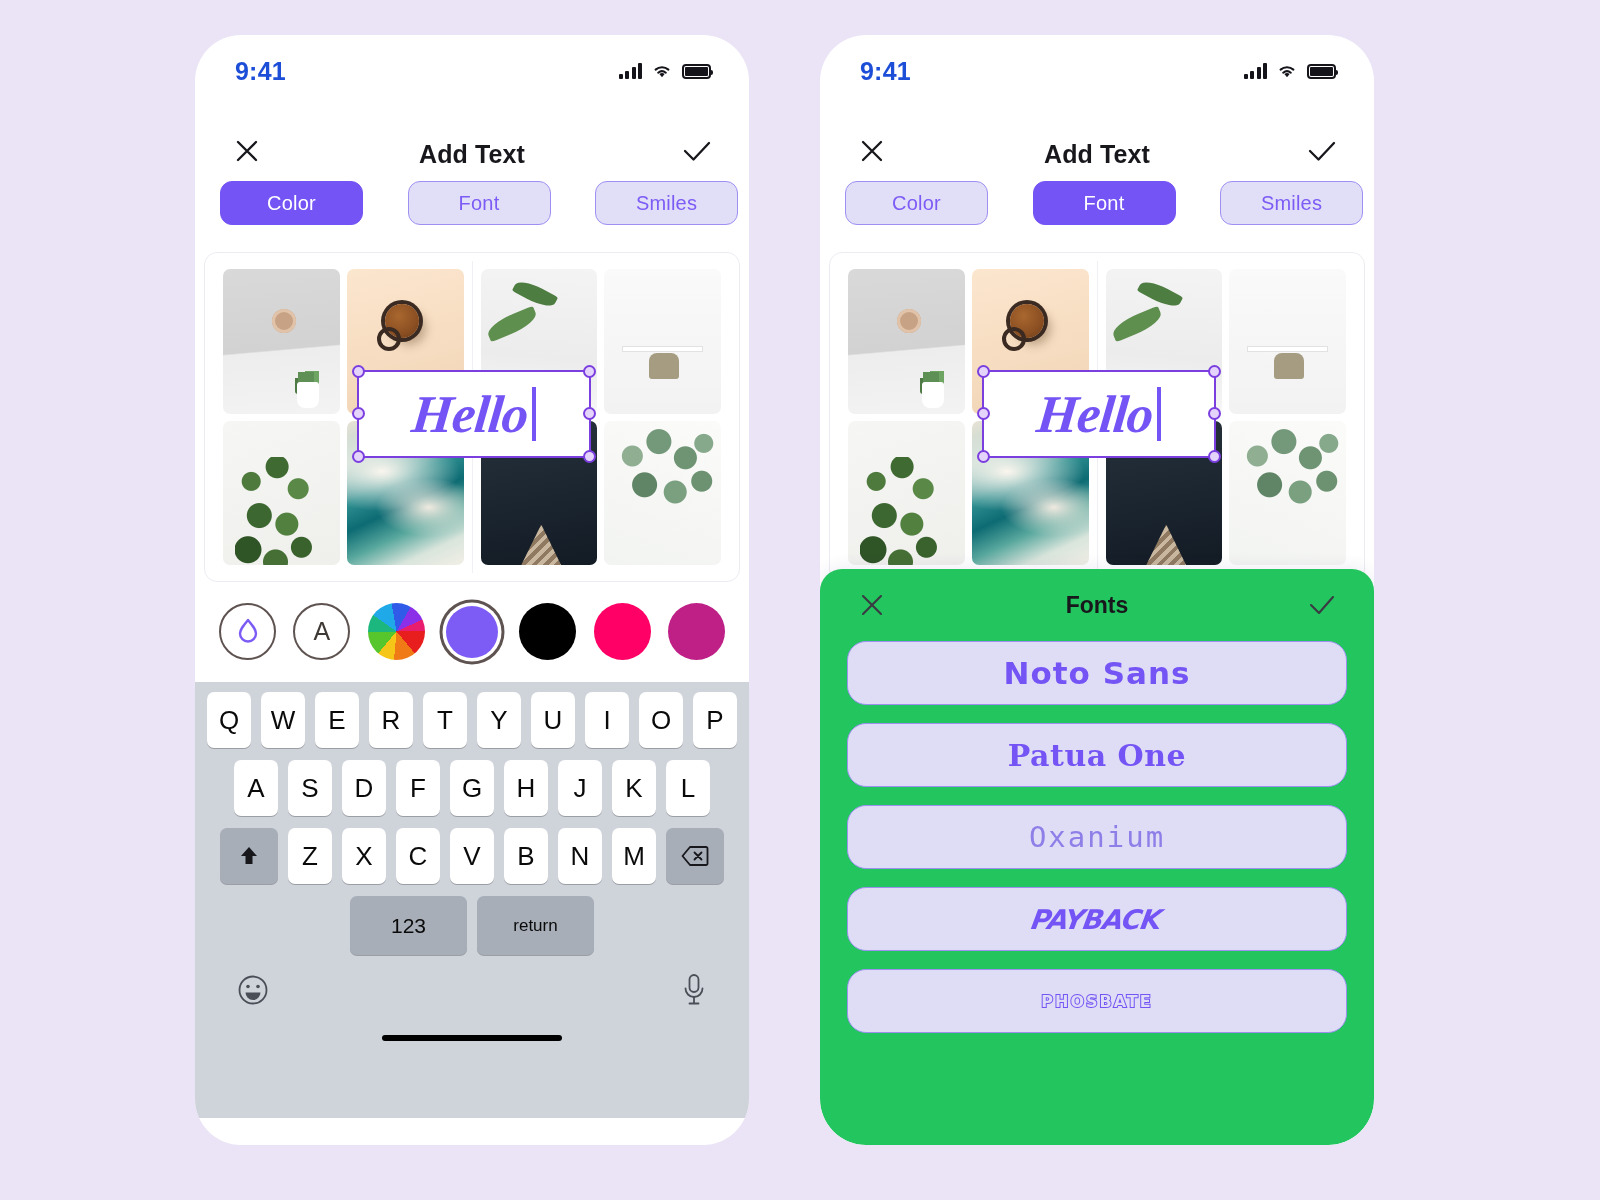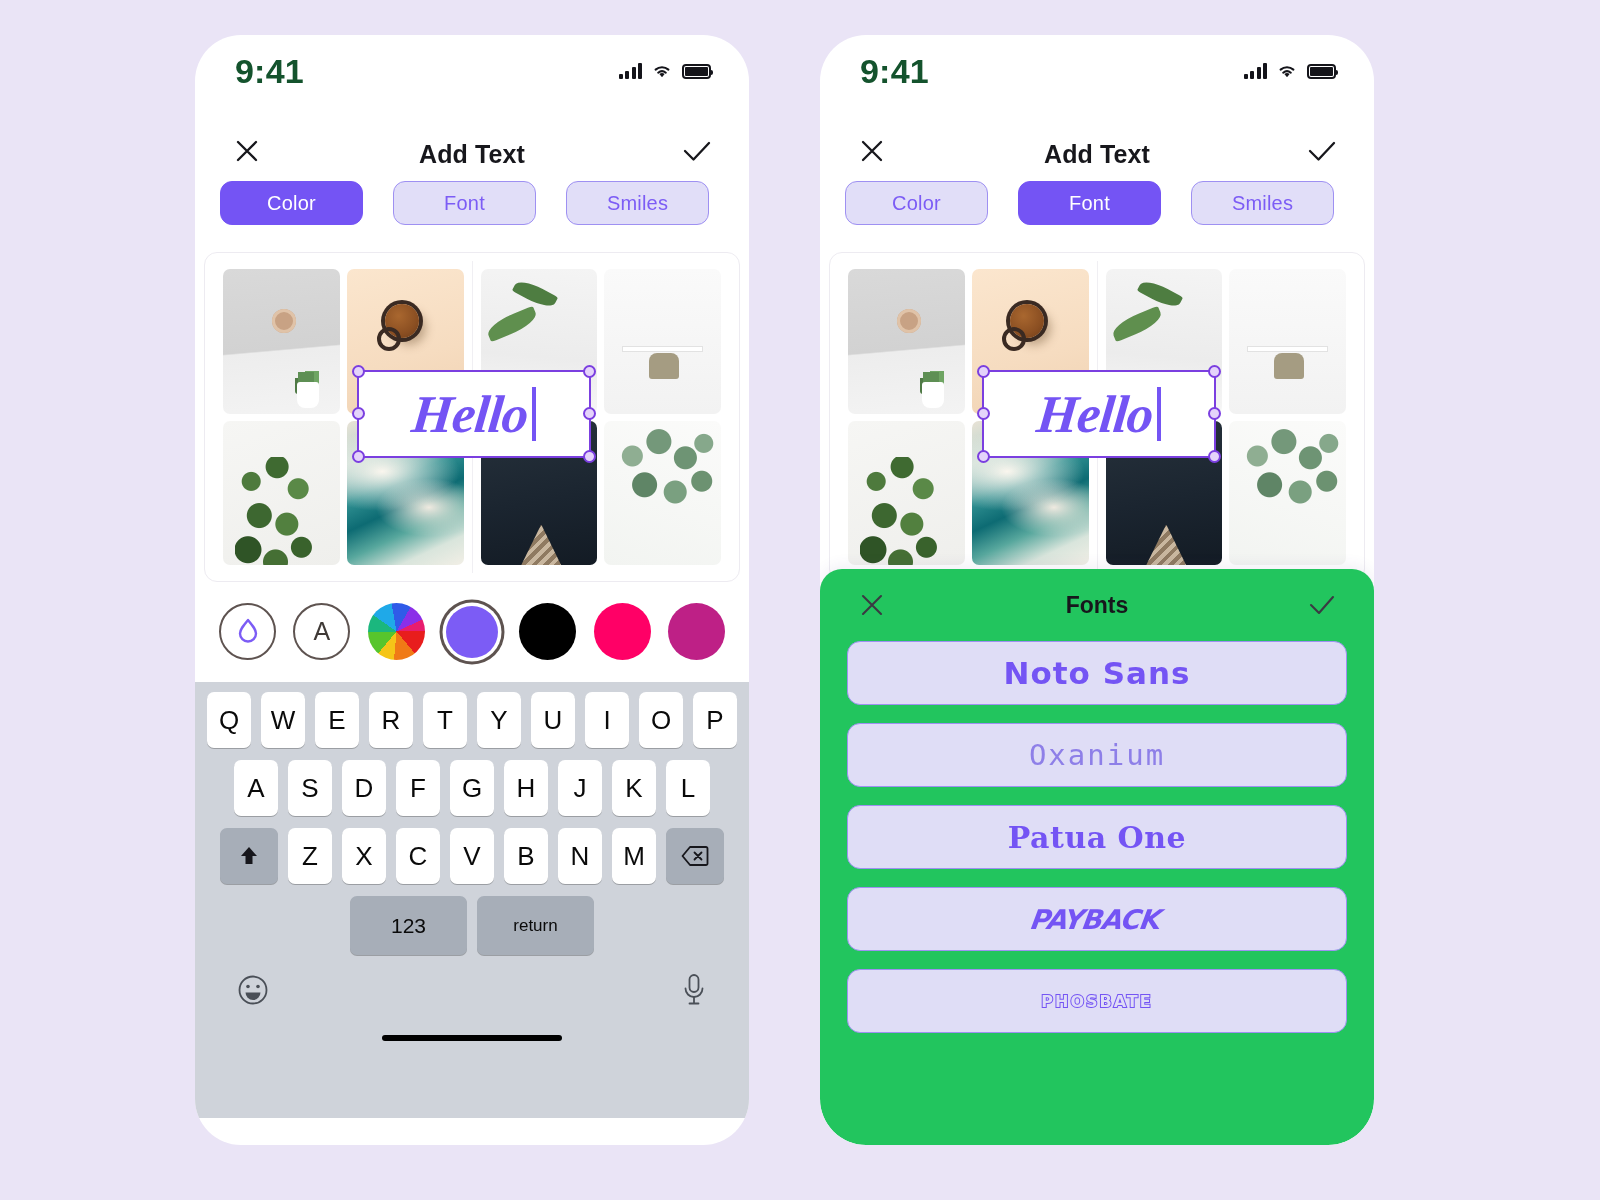--- a/index.html
+++ b/index.html
@@ -21,21 +21,21 @@
   }
   #phone-left  { left: 195px; top: 35px; }
   #phone-right { left: 820px; top: 35px; }
 
   
   .statusbar {
     height: 62px; display: flex; align-items: center;
     justify-content: space-between;
     padding: 10px 38px 0 40px;
   }
-  .clock { font-size: 34px; font-weight: 700; color: #14532d; letter-spacing: .2px; }
+  .clock { font-size: 25px; font-weight: 700; color: #1d4ed8; letter-spacing: .2px; }
   .sb-icons { display: flex; align-items: center; gap: 9px; }
   .bars { display: flex; align-items: flex-end; gap: 2.5px; height: 16px; }
   .bars i { display: block; width: 4px; background: #14141A; border-radius: 1px; }
   .bars i:nth-child(1) { height: 5px; }
   .bars i:nth-child(2) { height: 8px; }
   .bars i:nth-child(3) { height: 12px; }
   .bars i:nth-child(4) { height: 16px; }
   .batt {
     width: 29px; height: 15px; border: 2px solid #14141A; border-radius: 4px;
     position: relative; background: #14141A; background-clip: content-box;
@@ -48,21 +48,21 @@
 
   
   .navbar {
     height: 72px; display: flex; align-items: flex-end;
     justify-content: space-between; padding: 0 34px;
   }
   .nav-title { font-size: 25px; font-weight: 700; color: #17171C; letter-spacing: .1px; }
   .icon-btn { width: 36px; height: 36px; display: flex; align-items: center; justify-content: center; cursor: pointer; }
 
   
-  .tabs { display: flex; justify-content: space-between; padding: 12px 40px 0 25px; }
+  .tabs { display: flex; justify-content: space-between; padding: 12px 11px 0 25px; }
   .tab {
     width: 143px; height: 44px; border-radius: 12px;
     display: flex; align-items: center; justify-content: center;
     font-size: 20px; letter-spacing: .2px; cursor: pointer;
     background: #E1DEF8; border: 1.4px solid #9E90F2; color: #7C5CF5;
   }
   .tab.active { background: #7454F4; border-color: #7454F4; color: #FFFFFF; }
 
   
   .canvas-wrap { padding: 27px 9px 0 9px; }
@@ -244,21 +244,21 @@
     box-shadow: 0 -4px 14px rgba(80,60,140,.08);
     padding: 0 27px;
     text-align: right;
   }
   .fonts-head {
     height: 72px; display: flex; align-items: center;
     justify-content: space-between; padding: 0 7px;
   }
   .fonts-title { font-size: 23px; font-weight: 700; color: #17171C; }
   .font-item {
-    height: 64px; border-radius: 13px; background: #DFDDF6;
+    height: 64px; border-radius: 19px; background: #DFDDF6;
     border: 1.6px solid #9E90F2; margin-bottom: 18px;
     display: flex; align-items: center; justify-content: center;
     color: #7454F4; cursor: pointer;
   }
   .f-noto    { font-family: "DejaVu Sans", sans-serif; font-weight: 700; font-size: 31px; letter-spacing: 1px; }
   .f-oxanium { font-family: "DejaVu Sans Mono", monospace; font-weight: 400; font-size: 29px; letter-spacing: 2px; color: #8E7FE8; }
   .f-patua   { font-family: "DejaVu Serif", serif; font-weight: 700; font-size: 30px; letter-spacing: .5px; }
   .f-payback {
     font-family: "DejaVu Sans", sans-serif; font-weight: 700; font-style: italic;
     font-size: 27px; letter-spacing: -1px; transform: skewX(-10deg);
@@ -521,24 +521,24 @@
           <svg width="30" height="26" viewBox="0 0 30 26">
               <path d="M4 13l8 8L26 5" stroke="#3A3A42" stroke-width="2.1" fill="none" stroke-linecap="round" stroke-linejoin="round"></path>
             </svg>
         </div>
       </div>
 
       <div class="font-item">
         <span class="f-noto">Noto Sans</span>
       </div>
       <div class="font-item">
+        <span class="f-patua">Patua One</span>
+      </div>
+      <div class="font-item">
         <span class="f-oxanium">Oxanium</span>
-      </div>
-      <div class="font-item">
-        <span class="f-patua">Patua One</span>
       </div>
       <div class="font-item">
         <span class="f-payback">PAYBACK</span>
       </div>
       <div class="font-item">
         <span class="f-phosbate">PHOSBATE</span>
       </div>
     </div>
   </div>
 

